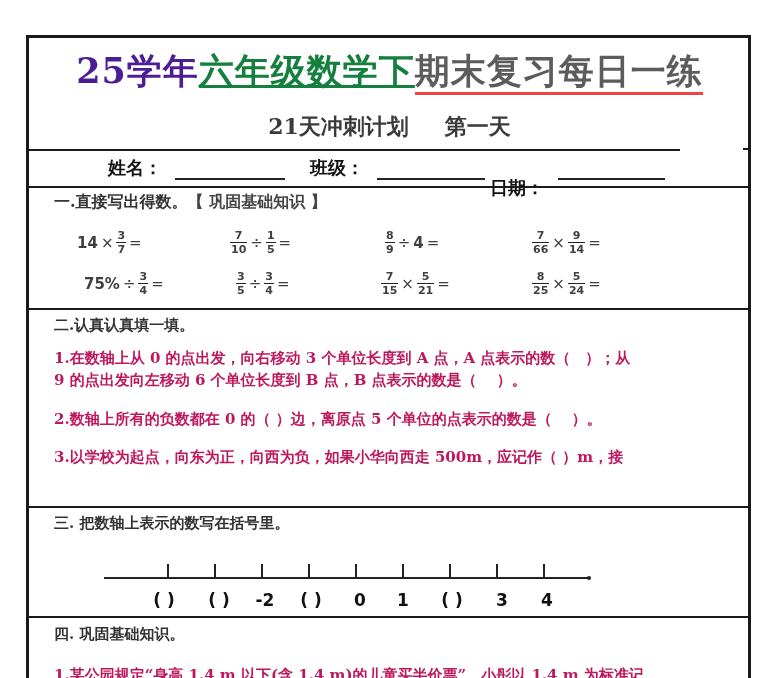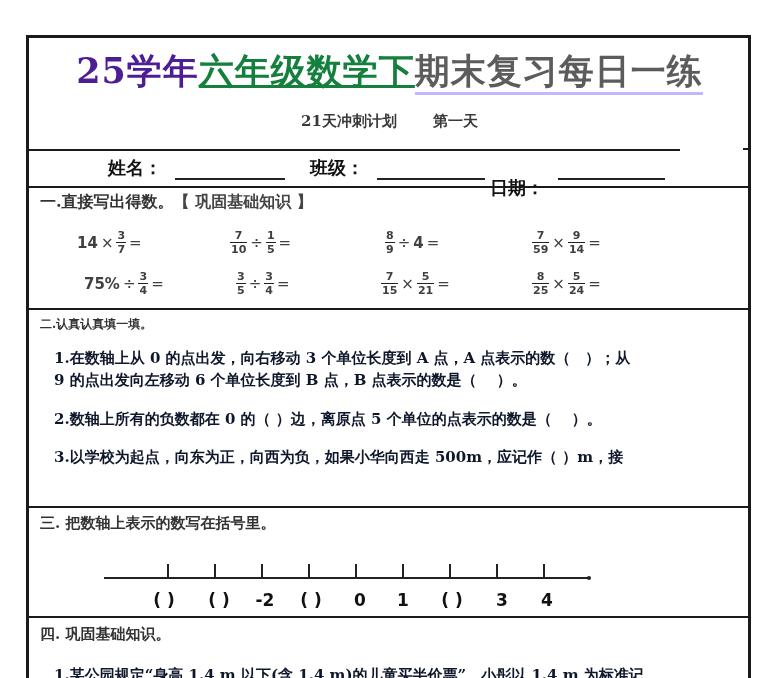--- a/index.html
+++ b/index.html
@@ -10,41 +10,41 @@
   .frame-left { position:absolute; left:26px; top:36px; width:3px; height:650px; background:#1a1a1a; }
   .frame-right { position:absolute; left:748px; top:36px; width:3px; height:650px; background:#1a1a1a; }
   .frame-top { position:absolute; left:26px; top:35px; width:725px; height:3px; background:#1a1a1a; }
   .hline { position:absolute; height:2px; background:#1a1a1a; }
   .stub { position:absolute; left:743px; top:148px; width:8px; height:2px; background:#1a1a1a; }
 
   .title { position:absolute; left:0; width:779px; top:46px; text-align:center; white-space:nowrap;
     font-size:35px; font-weight:bold; letter-spacing:1px; line-height:50px; }
   .t-gray { color:#4c1d95; }
   .t-black { color:#15803d;text-decoration:underline; }
-  .t-under { color:#5c5c5c; border-bottom:3px solid #c4b5fd; padding-bottom:1px; }
-
-  .subtitle { position:absolute; left:0; width:779px; top:112px; text-align:center; font-size:15px;
+  .t-under { color:#5c5c5c; border-bottom:3px solid #ef4444; padding-bottom:1px; }
+
+  .subtitle { position:absolute; left:0; width:779px; top:112px; text-align:center; font-size:22px;
     color:#3a3a3a; font-weight:bold; white-space:nowrap; }
   .subtitle .gap { display:inline-block; width:36px; }
 
   .info-row { position:absolute; top:154px; left:0; width:779px; height:30px; font-size:18px; font-weight:bold; white-space:nowrap; }
   .info-label { position:absolute; top:2px; }
   .info-blank { position:absolute; top:24px; height:2px; background:#222; }
 
-  .sec-head { position:absolute; left:40px; font-size:16px; font-weight:bold; color:#333; white-space:nowrap;text-align:center; }
+  .sec-head { position:absolute; left:54px; font-size:16px; font-weight:bold; color:#333; white-space:nowrap;text-align:center; }
   .sec-head .br { color:#444; font-weight:bold; }
 
   .expr { position:absolute; display:flex; align-items:center; font-family:"DejaVu Sans","Liberation Sans",sans-serif;
     font-size:15px; font-weight:bold; color:#404040; white-space:nowrap; }
   .expr .op { margin:0 3px; font-weight:normal; }
   .frac { display:inline-flex; flex-direction:column; align-items:center; font-size:11px; line-height:12px; font-weight:bold; }
   .frac .num { padding:0 1px; }
   .frac .den { border-top:1px solid #222; padding:1px 1px 0; }
 
-  .q { position:absolute; left:54px; width:680px; font-size:15px; font-weight:bold; line-height:22px; color:#0f172a; }
+  .q { position:absolute; left:54px; width:680px; font-size:15px; font-weight:bold; line-height:22px; color:#be185d; }
 
   .numline { position:absolute; left:104px; top:577px; width:485px; height:2px; background:#222; }
   .numline-dot { position:absolute; left:587px; top:576px; width:4px; height:4px; border-radius:2px; background:#222; }
   .tick { position:absolute; top:564px; width:2px; height:14px; background:#222; }
   .tlabel { position:absolute; top:590px; width:40px; margin-left:-20px; text-align:center; font-family:"DejaVu Sans","Liberation Sans",sans-serif;
     font-size:17px; font-weight:bold; color:#111; white-space:nowrap; }
 </style>
 </head>
 <body>
 
@@ -104,21 +104,21 @@
       <span class="num">8</span>
       <span class="den">9</span>
     </span>
   <span class="op">÷</span>
     <span>4</span>
   <span class="op">=</span>
 </div>
 <div class="expr" style="left:532px; top:230px;">
   <span class="frac">
       <span class="num">7</span>
-      <span class="den">59</span>
+      <span class="den">66</span>
     </span>
   <span class="op">×</span>
   <span class="frac">
       <span class="num">9</span>
       <span class="den">14</span>
     </span>
   <span class="op">=</span>
 </div>
 
 <div class="expr" style="left:84px; top:271px;">
@@ -162,21 +162,21 @@
   <span class="op">×</span>
   <span class="frac">
       <span class="num">5</span>
       <span class="den">24</span>
     </span>
   <span class="op">=</span>
 </div>
 
 <div class="hline" style="left:27px; top:308px; width:722px;"></div>
 
-<div class="sec-head" style="top:316px; font-size:12px;">二.认真认真填一填。</div>
+<div class="sec-head" style="top:316px; font-size:15px;">二.认真认真填一填。</div>
 <div class="q" style="top:347px;">
   <div>1.在数轴上从 0 的点出发，向右移动 3 个单位长度到 A 点，A 点表示的数（　）；从</div>
   <div>9 的点出发向左移动 6 个单位长度到 B 点，B 点表示的数是（　 ）。</div>
 </div>
 <div class="q" style="top:408px;">2.数轴上所有的负数都在 0 的（ ）边，离原点 5 个单位的点表示的数是（　 ）。</div>
 <div class="q" style="top:446px;">
   <div>3.以学校为起点，向东为正，向西为负，如果小华向西走 500m，应记作（ ）m，接</div>
 </div>
 
 <div class="hline" style="left:27px; top:506px; width:722px;"></div>

